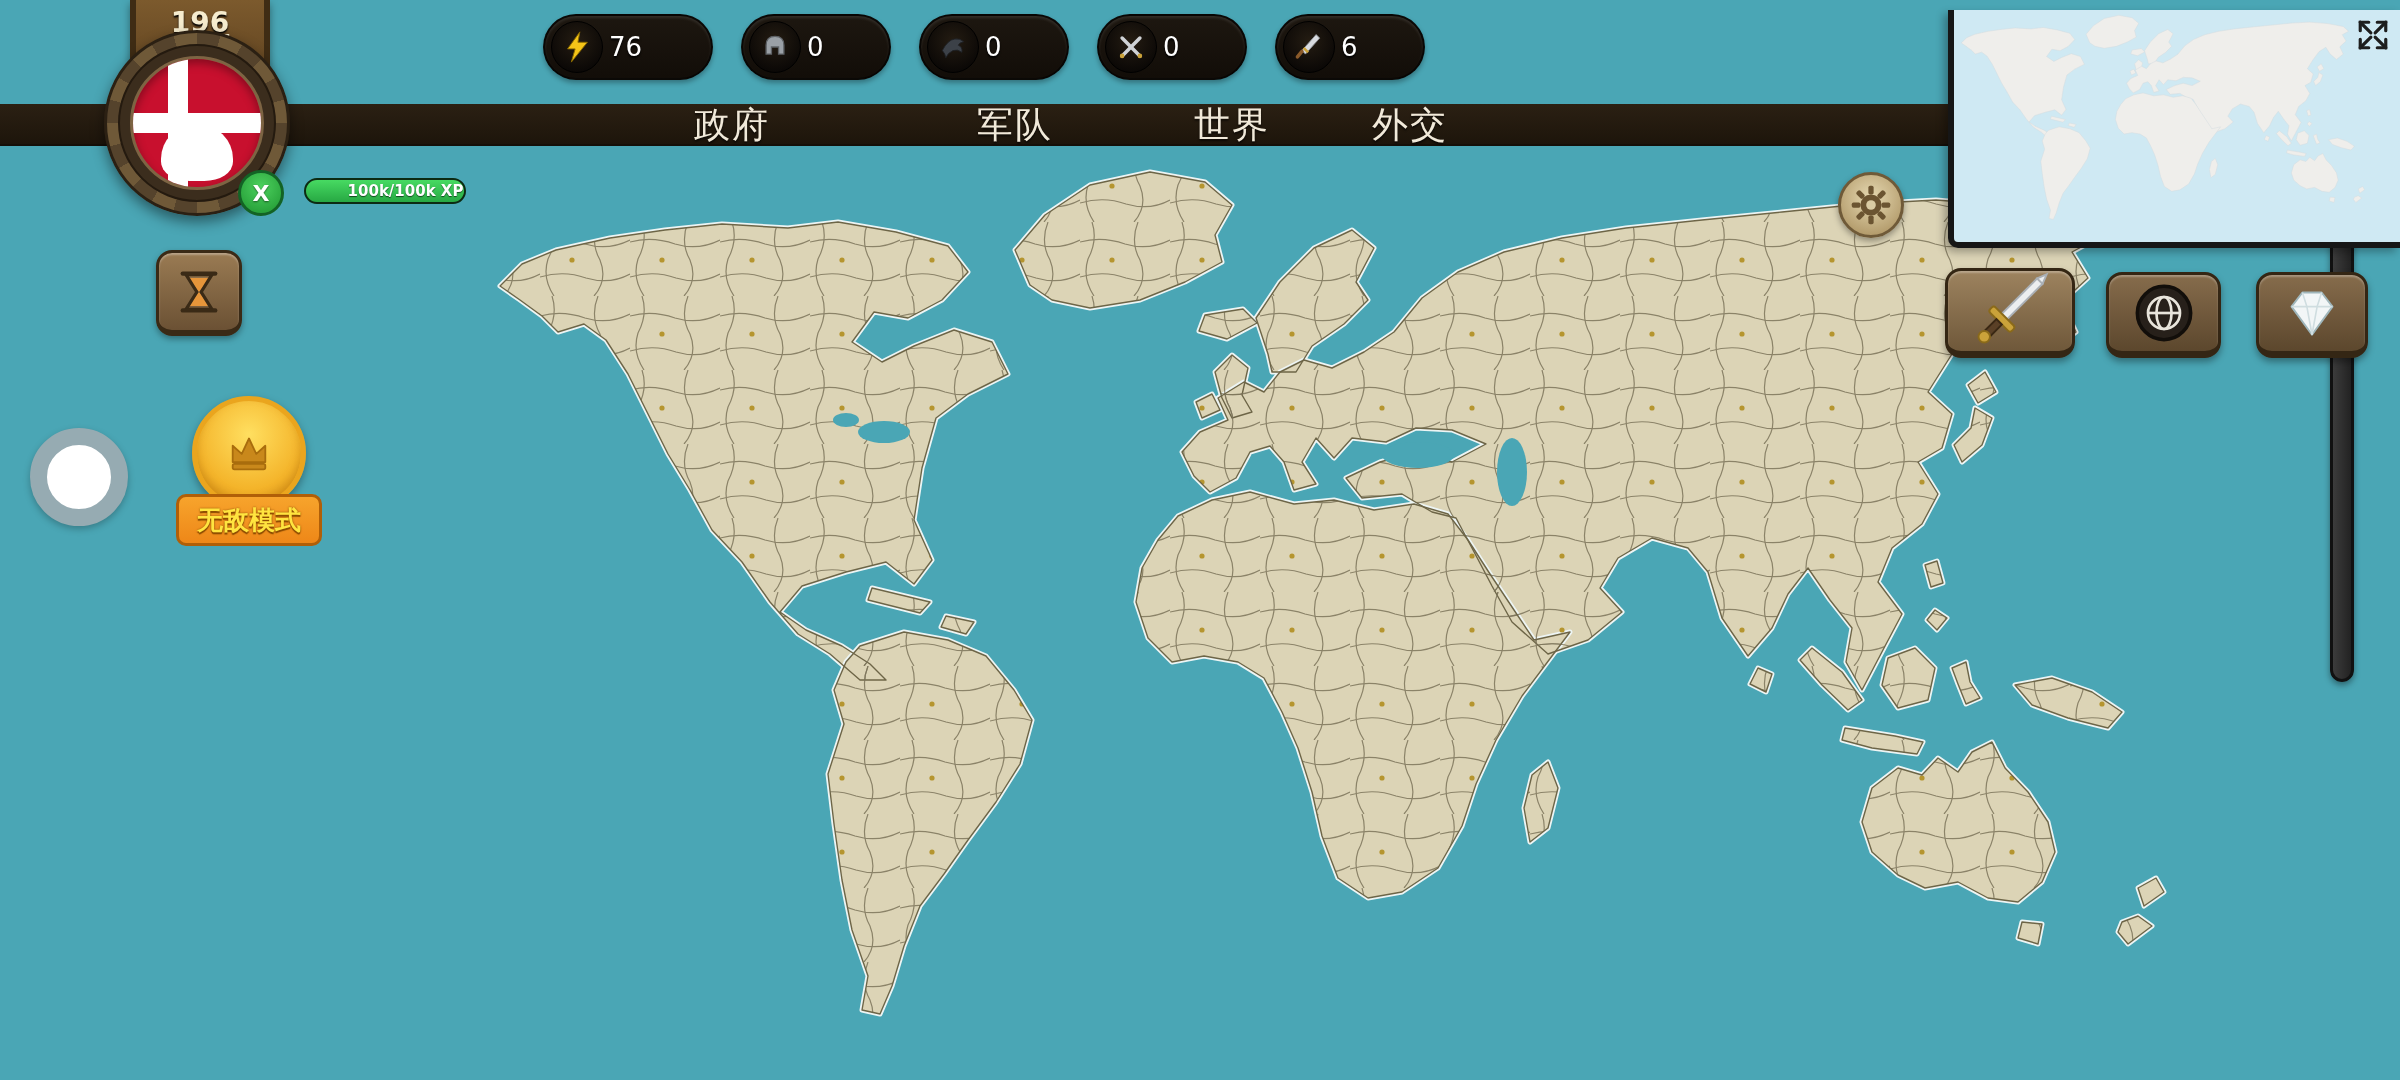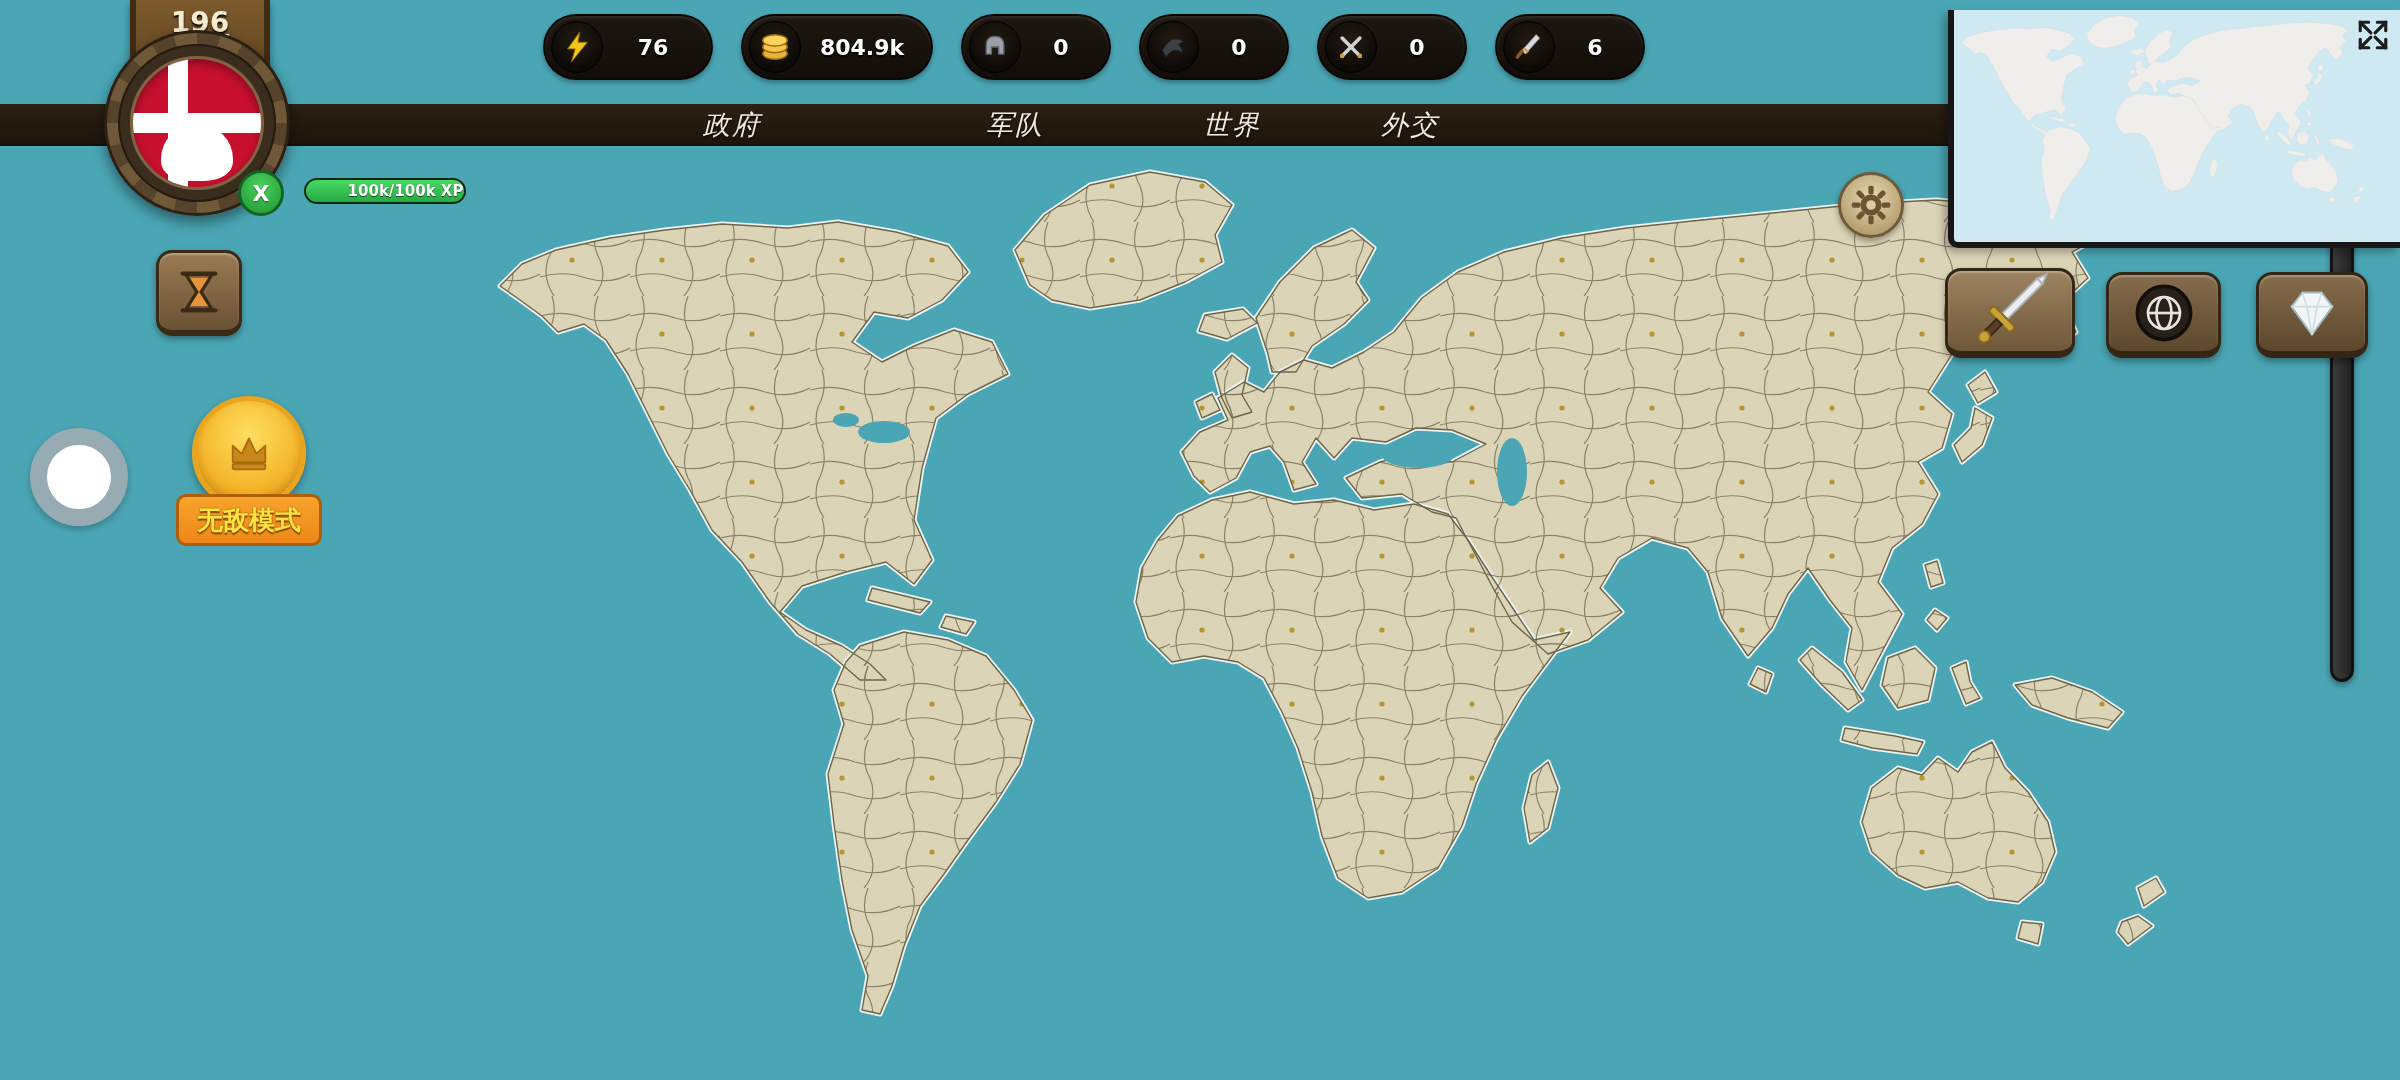--- a/index.html
+++ b/index.html
@@ -21,40 +21,39 @@
   
   .nav-bar {
     position:absolute; left:0; top:104px; width:2400px; height:42px;
     background:linear-gradient(180deg,#2b2013,#1d150b);
     border-bottom:2px solid rgba(0,0,0,.5);
     z-index:2;
   }
   .nav-item {
     position:absolute; top:0; height:42px; line-height:42px;
     transform:translateX(-50%);
-    color:#f1e9d9; font-size:27px; letter-spacing:2px; cursor:pointer;
+    color:#f1e9d9; font-size:36px; letter-spacing:2px; cursor:pointer;
     text-shadow:0 2px 2px rgba(0,0,0,.6);
-    font-style:italic;
   }
 
   
   .res-row { position:absolute; left:543px; top:14px; display:flex; gap:28px; z-index:4; }
   .res-pill {
     height:66px; border-radius:34px; display:flex; align-items:center;
     background:linear-gradient(180deg,#1d1710,#120d08);
     border:2px solid rgba(0,0,0,.6);
     box-shadow:inset 0 2px 3px rgba(255,255,255,.10), 0 3px 5px rgba(0,0,0,.30);
   }
   .res-icon-circle {
     width:52px; height:52px; margin-left:6px; border-radius:50%;
     background:radial-gradient(circle at 50% 38%,#241c12,#0b0806 75%);
     border:1px solid #000;
     display:flex; align-items:center; justify-content:center; flex:0 0 auto;
   }
-  .res-value { flex:1; text-align:center; color:#ffffff; font-size:22px; font-weight:bold; padding:0 14px 0 6px; text-shadow:0 2px 2px #000; }
+  .res-value { flex:1; text-align:left; color:#ffffff; font-size:26px; font-weight:normal; padding:0 14px 0 6px; text-shadow:0 2px 2px #000; }
 
   
   .ribbon {
     position:absolute; left:130px; top:0; width:140px; height:112px; z-index:3;
     background:linear-gradient(180deg,#7c5a2d,#553a1b);
     border-left:6px solid #3f2c14; border-right:6px solid #3f2c14;
     box-shadow:0 4px 8px rgba(0,0,0,.4);
   }
   .level-text {
     position:absolute; left:130px; top:6px; width:140px; text-align:center; z-index:4;
@@ -233,30 +232,20 @@
 
   <div class="res-pill" style="width:170px">
     <div class="res-icon-circle">
       <svg width="34" height="34" viewBox="0 0 36 36">
           <polygon points="21,2 8,20 16,20 12,34 29,13 19,13" fill="#f5c518" stroke="#8a6a00" stroke-width="1"></polygon>
         </svg>
     </div>
     <div class="res-value">76</div>
   </div>
 
-  <div class="res-pill" style="width:192px">
-    <div class="res-icon-circle">
-      <svg width="34" height="34" viewBox="0 0 36 36">
-        <ellipse cx="18" cy="25" rx="13" ry="6" fill="#e8b33b" stroke="#9a6d10" stroke-width="1.5"></ellipse>
-        <ellipse cx="18" cy="18" rx="13" ry="6" fill="#f3c34a" stroke="#9a6d10" stroke-width="1.5"></ellipse>
-        <ellipse cx="18" cy="11" rx="13" ry="6" fill="#ffd45e" stroke="#9a6d10" stroke-width="1.5"></ellipse>
-      </svg>
-    </div>
-    <div class="res-value">804.9k</div>
-  </div>
 
   <div class="res-pill" style="width:150px">
     <div class="res-icon-circle">
       <svg width="32" height="32" viewBox="0 0 36 36">
         <path d="M8 26 L8 16 Q8 6 18 6 Q28 6 28 16 L28 26 L22 26 L22 18 L14 18 L14 26 Z" fill="#9aa0a6" stroke="#5d6165" stroke-width="1.5"></path>
       </svg>
     </div>
     <div class="res-value">0</div>
   </div>
 

